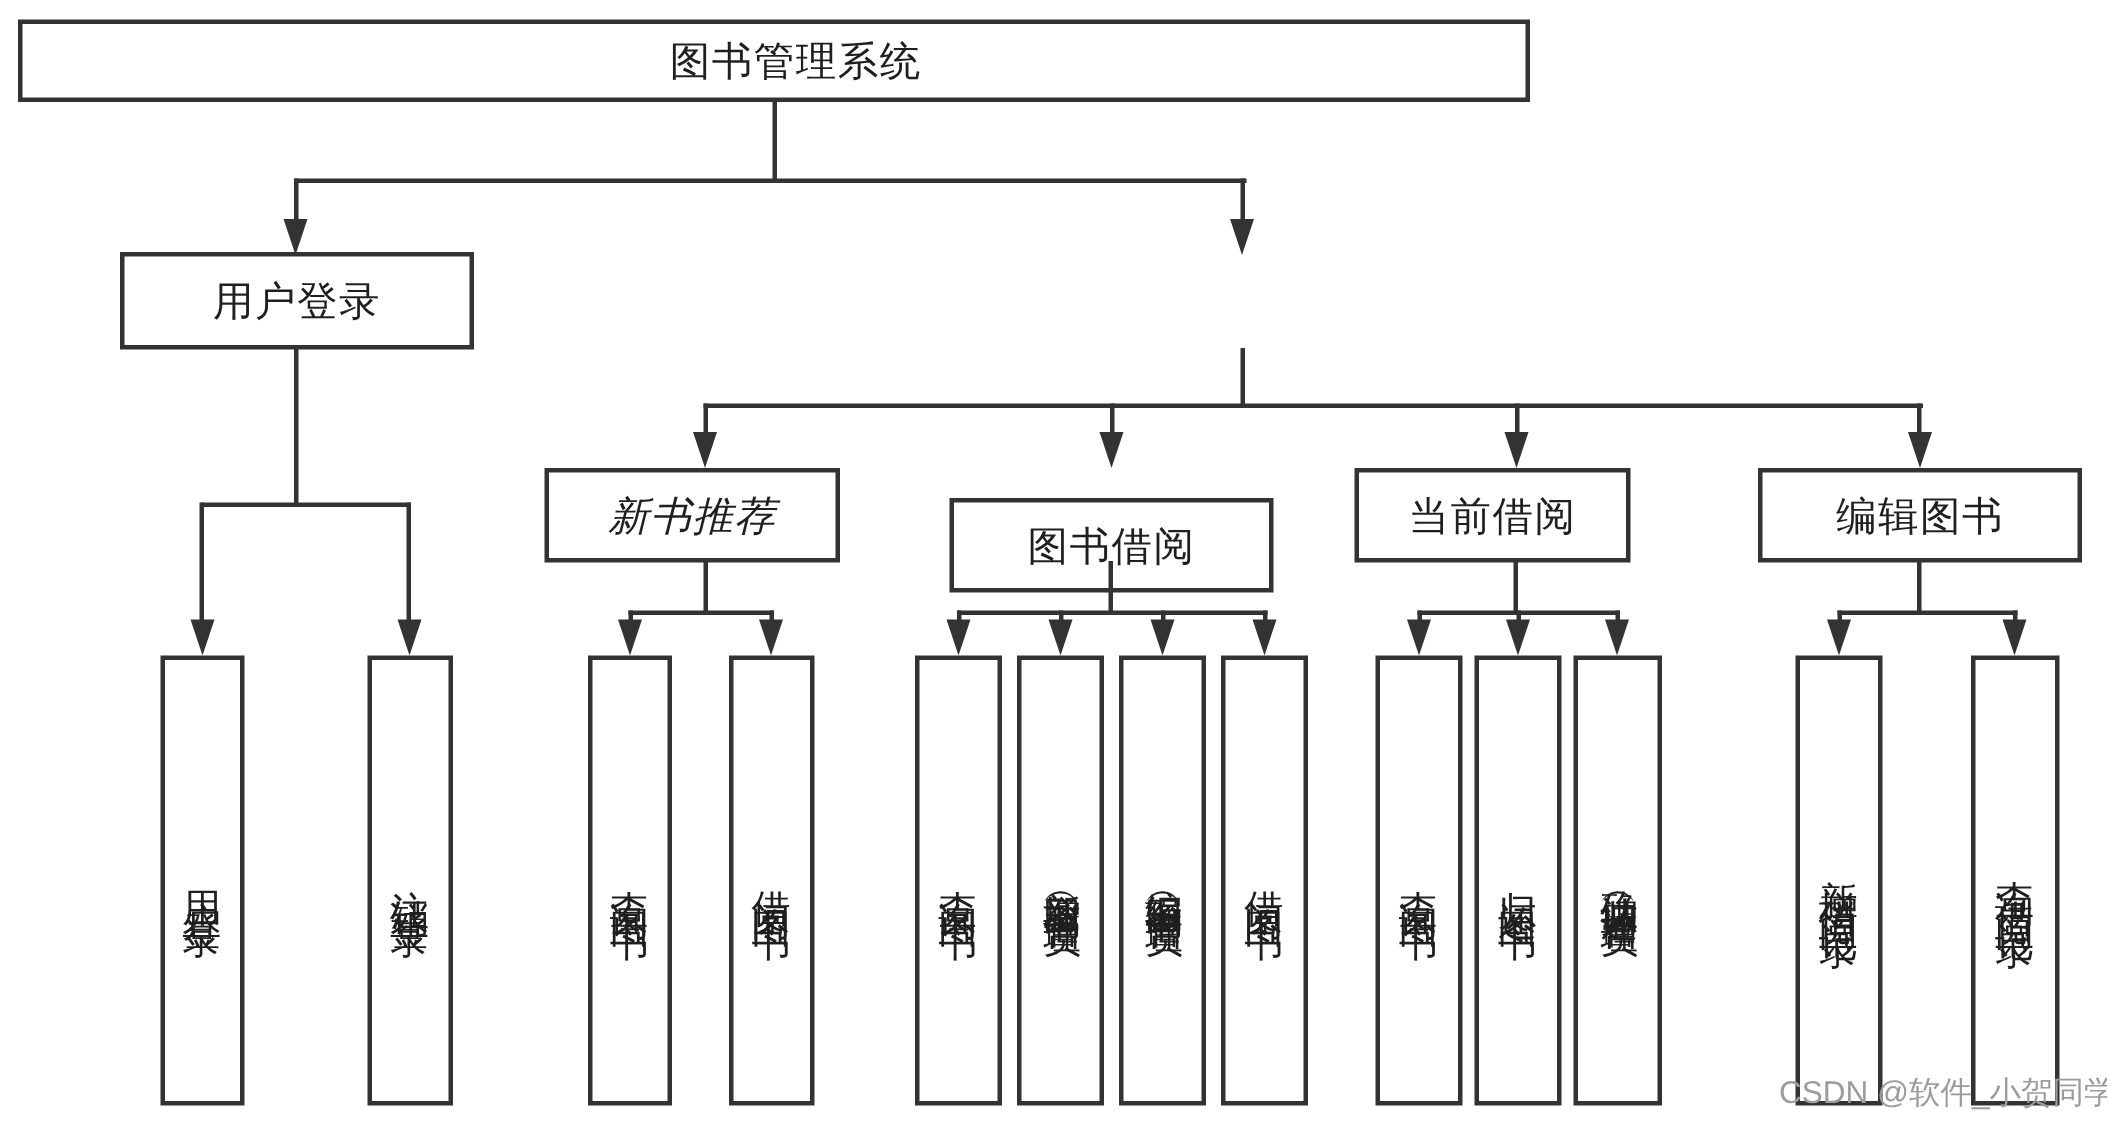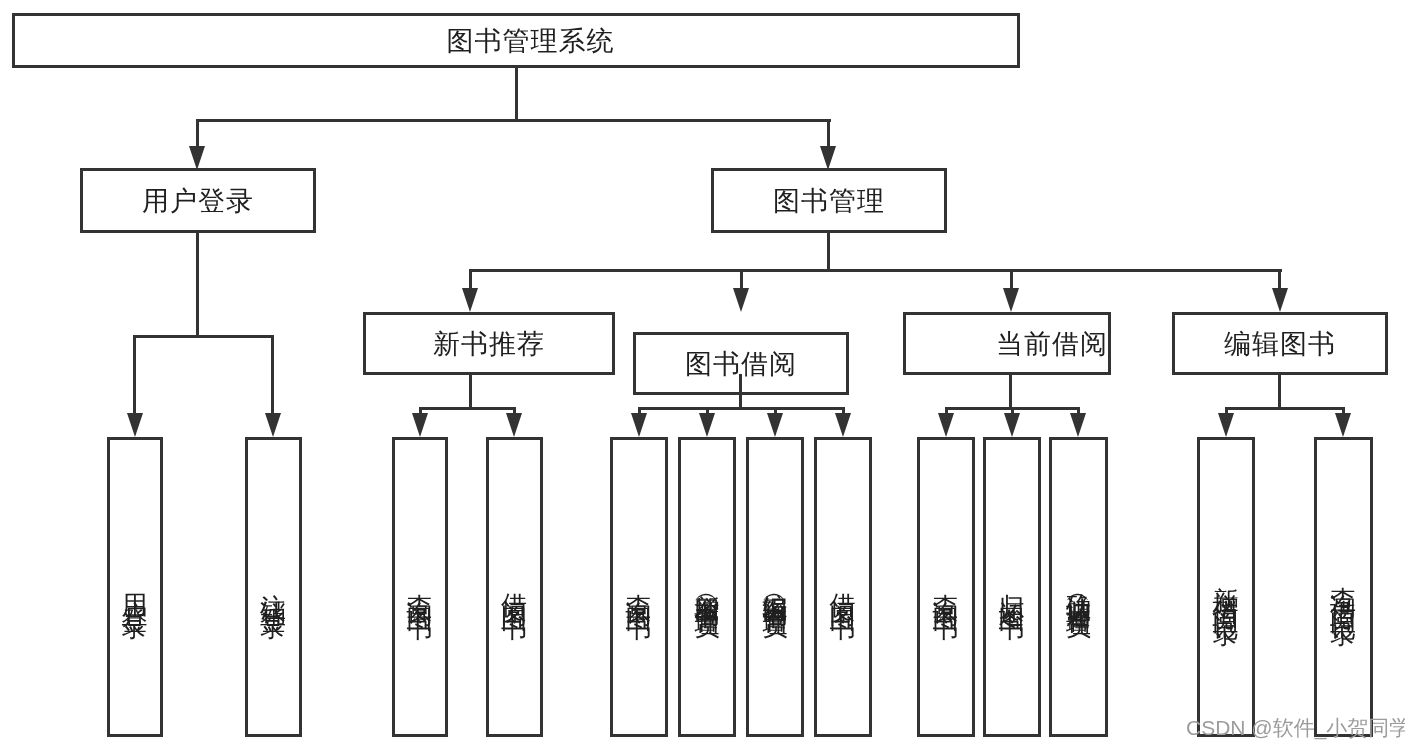--- a/index.html
+++ b/index.html
@@ -67,49 +67,46 @@
   <div class="vline" style="left:515px;top:66px;height:56px;"></div>
   <div class="hline" style="left:196px;top:119px;width:635px;"></div>
   <div class="vline" style="left:196px;top:119px;height:31px;"></div>
   <div class="arrow" style="left:189px;top:146px;"></div>
   <div class="vline" style="left:827px;top:119px;height:31px;"></div>
   <div class="arrow" style="left:820px;top:146px;"></div>
 
   <div class="node hnode" style="left:80px;top:168px;width:236px;height:65px;">
     <span>用户登录</span>
   </div>
-  <div class="node hnode" style="left:711px;top:168px;width:236px;height:65px;">
-    <span>图书管理</span>
-  </div>
 
   <div class="vline" style="left:196px;top:232px;height:106px;"></div>
   <div class="hline" style="left:134px;top:335px;width:140px;"></div>
   <div class="vline" style="left:133px;top:335px;height:80px;"></div>
   <div class="arrow" style="left:127px;top:413px;"></div>
   <div class="vline" style="left:271px;top:335px;height:80px;"></div>
   <div class="arrow" style="left:265px;top:413px;"></div>
 
   <div class="vline" style="left:827px;top:232px;height:40px;"></div>
   <div class="hline" style="left:469px;top:269px;width:813px;"></div>
   <div class="vline" style="left:469px;top:269px;height:23px;"></div>
   <div class="arrow" style="left:462px;top:288px;"></div>
   <div class="vline" style="left:740px;top:269px;height:23px;"></div>
   <div class="arrow" style="left:733px;top:288px;"></div>
   <div class="vline" style="left:1010px;top:269px;height:23px;"></div>
   <div class="arrow" style="left:1003px;top:288px;"></div>
   <div class="vline" style="left:1278px;top:269px;height:23px;"></div>
   <div class="arrow" style="left:1272px;top:288px;"></div>
 
-  <div class="node hnode" style="left:363px;top:312px;width:252px;height:63px;">
+  <div class="node hnode" style="left:363px;top:312px;width:197px;height:63px;font-style:italic;">
     <span>新书推荐</span>
   </div>
   <div class="node hnode" style="left:633px;top:312px;width:216px;height:63px;margin-top:20px;">
     <span>图书借阅</span>
   </div>
-  <div class="node hnode" style="left:903px;top:312px;width:208px;height:63px;justify-content:flex-end;">
+  <div class="node hnode" style="left:903px;top:312px;width:184px;height:63px;">
     <span>当前借阅</span>
   </div>
   <div class="node hnode" style="left:1172px;top:312px;width:216px;height:63px;">
     <span>编辑图书</span>
   </div>
 
   <div class="vline" style="left:469px;top:374px;height:36px;"></div>
   <div class="hline" style="left:419px;top:407px;width:97px;"></div>
   <div class="vline" style="left:419px;top:407px;height:9px;"></div>
   <div class="arrow" style="left:412px;top:413px;"></div>

